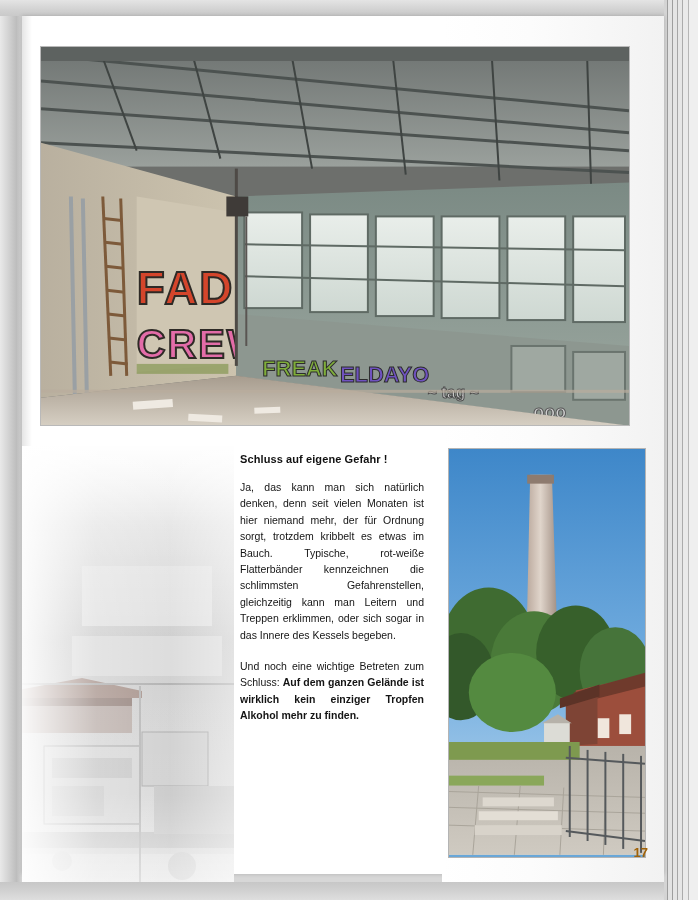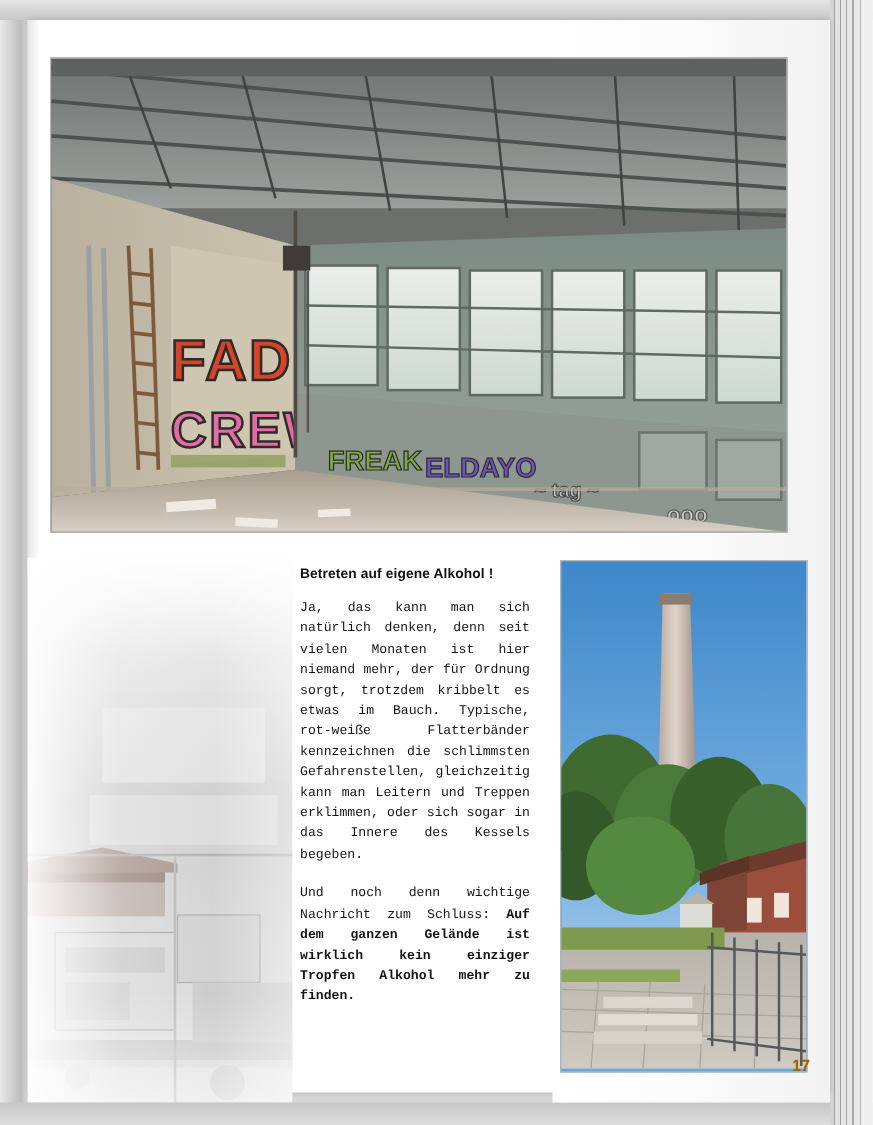--- a/index.html
+++ b/index.html
@@ -105,21 +105,20 @@
     margin: 0 0 14px 0;
     letter-spacing: 0.1px;
   }
   .para {
     font-size: 10.5px;
     line-height: 16.4px;
     color: #141414;
     text-align: justify;
     margin: 0 0 15px 0;
     hyphens: auto;
-    font-family: Liberation Mono, monospace;
   }
   .para b { font-weight: bold; }
 
   
   .photo-chimney {
     position: absolute;
     left: 426px; top: 432px;
     width: 198px; height: 410px;
     border: 1px solid #b4b4b4;
     overflow: hidden;
@@ -298,23 +297,23 @@
           <rect x="148" y="368" width="34" height="7" transform="rotate(3 148 368)"></rect>
           <rect x="214" y="362" width="26" height="6" transform="rotate(-2 214 362)"></rect>
         </g>
         <g fill="#b9ad9c" opacity="0.7">
           <rect x="0" y="344" width="590" height="3"></rect>
         </g>
       </svg>
     </div>
 
     <div class="text-col">
-      <p class="headline">Betreten auf eigene Alkohol !</p>
+      <p class="headline">Schluss auf eigene Gefahr !</p>
       <p class="para">Ja, das kann man sich natürlich denken, denn seit vielen Monaten ist hier niemand mehr, der für Ordnung sorgt, trotzdem kribbelt es etwas im Bauch. Typische, rot-weiße Flatterbänder kennzeichnen die schlimmsten Gefahrenstellen, gleichzeitig kann man Leitern und Treppen erklimmen, oder sich sogar in das Innere des Kessels begeben.</p>
-      <p class="para"><span>Und noch denn wichtige Nachricht zum Schluss: </span><b>Auf dem ganzen Gelände ist wirklich kein einziger Tropfen Alkohol mehr zu finden.</b></p>
+      <p class="para"><span>Und noch eine wichtige Betreten zum Schluss: </span><b>Auf dem ganzen Gelände ist wirklich kein einziger Tropfen Alkohol mehr zu finden.</b></p>
     </div>
 
     <div class="photo-chimney">
       <svg class="chimney-canvas" viewBox="0 0 198 410" preserveAspectRatio="none">
         <defs>
           <linearGradient id="sky" x1="0" y1="0" x2="0" y2="1">
             <stop offset="0%" stop-color="#3e87c9"></stop>
             <stop offset="55%" stop-color="#74aee0"></stop>
             <stop offset="100%" stop-color="#bcd9ee"></stop>
           </linearGradient>

